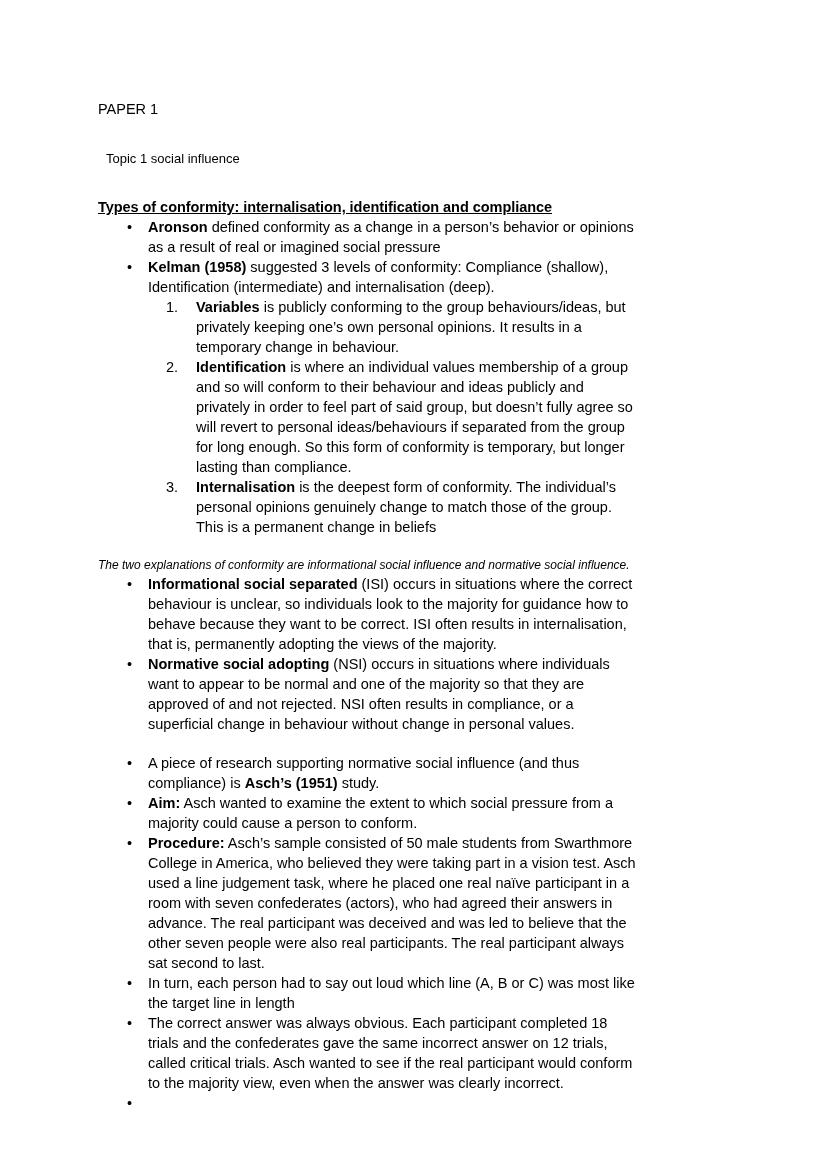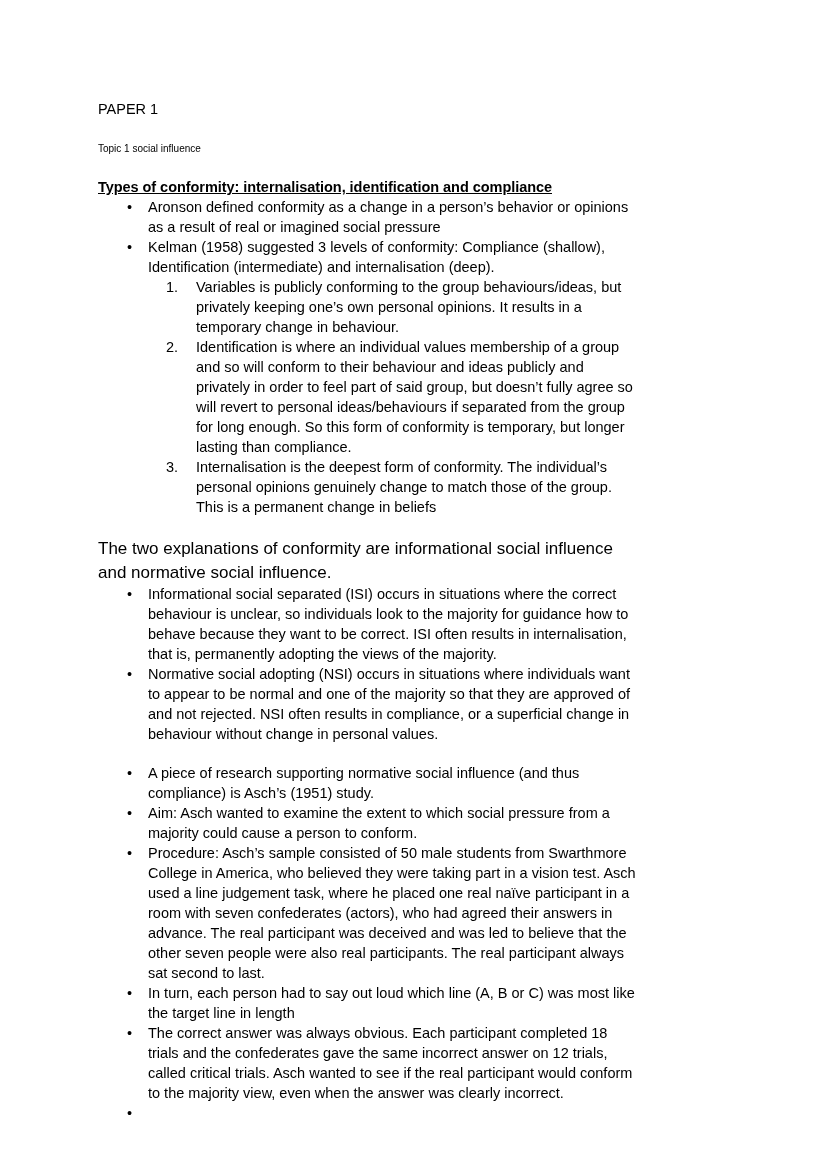--- a/index.html
+++ b/index.html
@@ -24,23 +24,23 @@
   }
   .doc-label {
     font-size: 14.5px;
     line-height: 1.35;
     margin: 0;
   }
   .spacer-line {
     height: 22px;
   }
   .topic-line {
-    font-size: 10px;
+    font-size: 13px;
     line-height: 1.35;
-    margin: 0;
+    margin: 8px;
   }
   .section {
     margin: 0;
   }
   .section-heading {
     font-size: 14.5px;
     font-weight: bold;
     line-height: 1.38;
     margin: 0;
     letter-spacing: -0.05px;
@@ -78,26 +78,27 @@
     margin: 0;
   }
   ol.numbers > li > .num-mark {
     position: absolute;
     left: 68px;
     top: 0;
     font-size: 14.5px;
     line-height: 1.38;
   }
   .para {
-    font-size: 17px;
+    font-size: 12px;
     line-height: 1.38;
     margin: 0;
+    font-style: italic;
   }
   b, .b {
-    font-weight: normal;
+    font-weight: bold;
   }
   .gap {
     height: 20px;
   }
   .gap-small {
     height: 19px;
   }
 </style>
 </head>
 <body>

